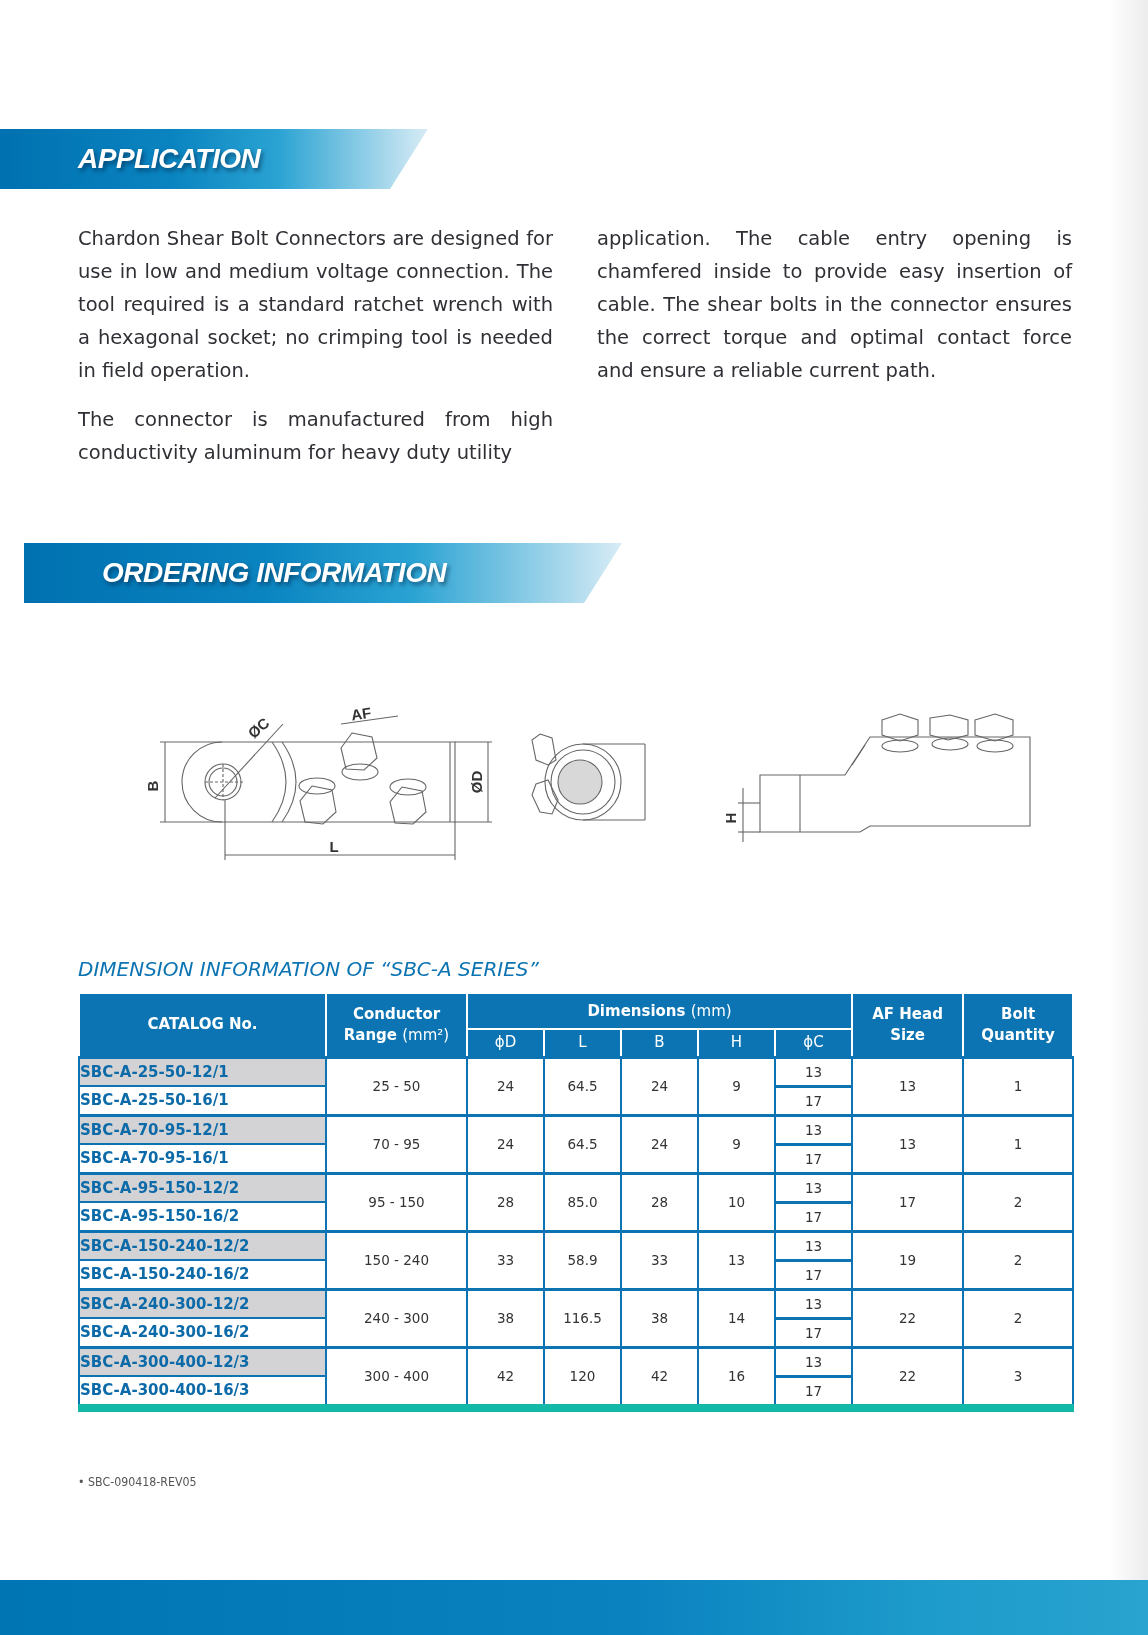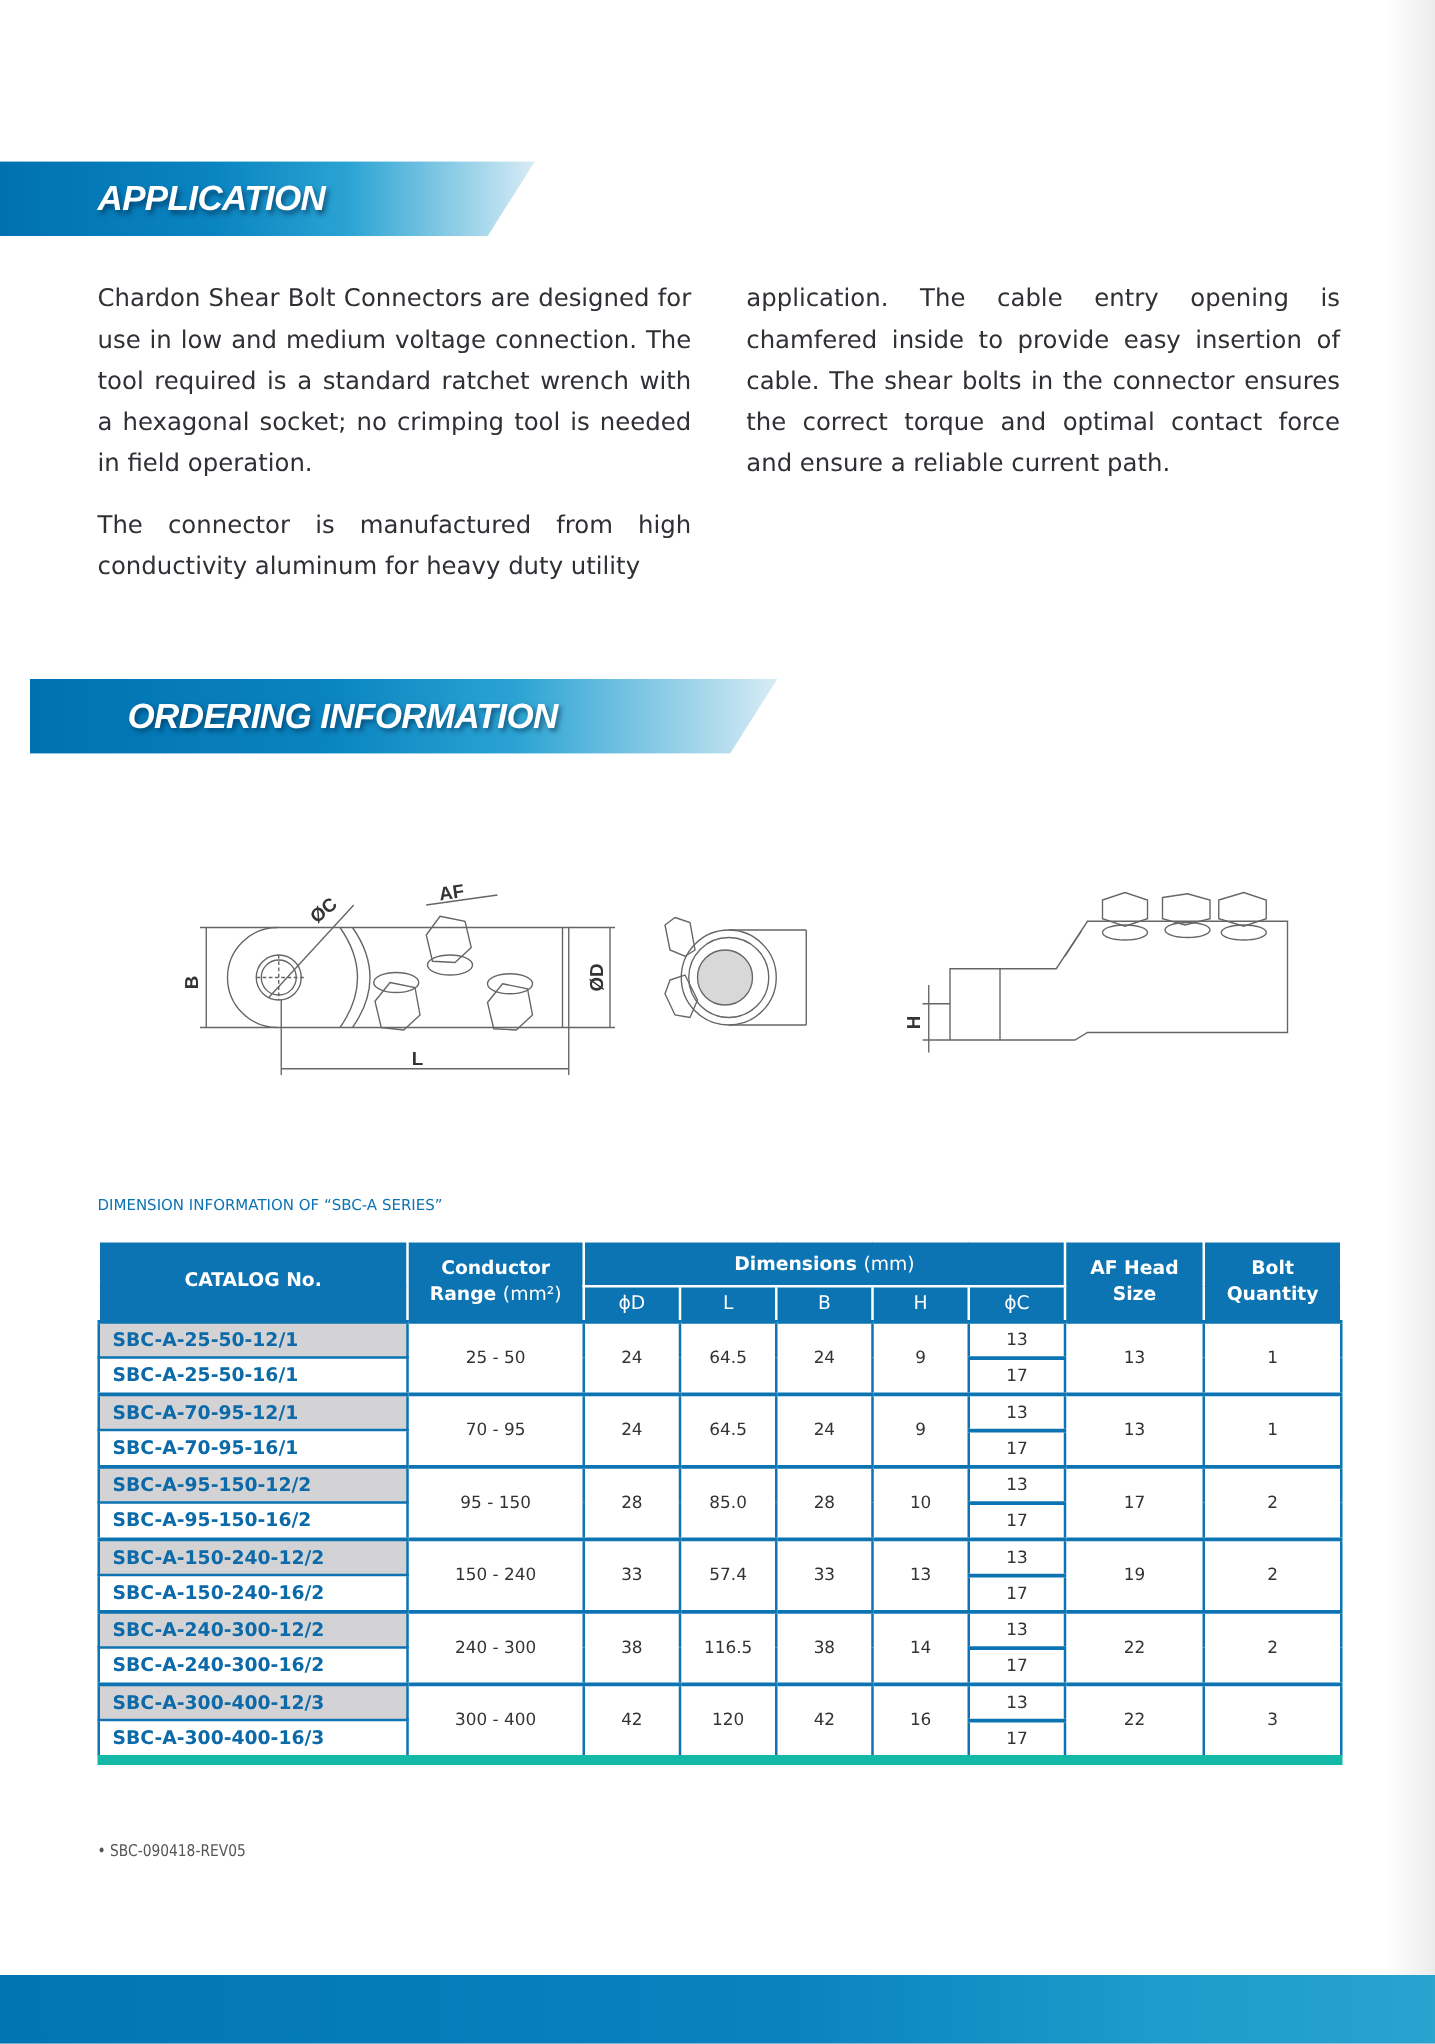--- a/index.html
+++ b/index.html
@@ -32,40 +32,41 @@
     text-align:justify; color:#2f2f35;
   }
   .col p { margin:0 0 16px 0; }
   #col-left { left:78px; width:475px; }
   #col-right { left:597px; width:475px; }
 
   .drawings { position:absolute; left:140px; top:690px; width:900px; height:180px; }
 
   .table-title {
     position:absolute; left:78px; top:957px;
-    font-family:"DejaVu Sans", sans-serif; font-size:12px; font-weight:normal; color:#0c74b2;
+    font-family:"DejaVu Sans", sans-serif; font-size:20px; font-weight:normal; color:#0c74b2;
     letter-spacing:0px;
+    font-style:italic;
   }
   table.dim {
     position:absolute; left:78px; top:992px; width:994px;
     border-collapse:collapse; table-layout:fixed;
     font-family:"DejaVu Sans", sans-serif;
     border-bottom:8px solid #14b8a6;
   }
   table.dim th {
     background:#0c74b2; color:#fff; font-weight:bold; font-size:15px;
     border:2px solid #ffffff; padding:0; text-align:center; line-height:21px;
   }
   table.dim th .light { font-weight:normal;text-align:center; }
   table.dim td {
     border:2px solid #0c74b2; text-align:center; font-size:13.5px; color:#333;
     padding:0; height:26px;
   }
   table.dim td.cat {
-    text-align:left; padding-left:10px; font-weight:bold; color:#0c6aa8; font-size:15px;
+    text-align:left; font-weight:bold; color:#0c6aa8; font-size:15px;
   }
   table.dim td.cat.shaded { background:#d3d3d5; }
   table.dim tr.group-first td { border-top:3px solid #0c74b2; }
   table.dim td.phic-top { border-bottom:3px solid #0c74b2; }
 
   .footer-code {
     position:absolute; left:78px; top:1474px;
     font-family:"DejaVu Sans", sans-serif; font-size:13px; color:#555;
     transform:scaleX(0.85); transform-origin:left;
   }
@@ -246,21 +247,21 @@
         <td rowspan="2">2</td>
       </tr>
       <tr>
         <td class="cat">SBC-A-95-150-16/2</td>
         <td>17</td>
       </tr>
       <tr class="group-first">
         <td class="cat shaded">SBC-A-150-240-12/2</td>
         <td rowspan="2">150 - 240</td>
         <td rowspan="2">33</td>
-        <td rowspan="2">57.4</td>
+        <td rowspan="2">58.9</td>
         <td rowspan="2">33</td>
         <td rowspan="2">13</td>
         <td class="phic-top">13</td>
         <td rowspan="2">19</td>
         <td rowspan="2">2</td>
       </tr>
       <tr>
         <td class="cat">SBC-A-150-240-16/2</td>
         <td>17</td>
       </tr>

